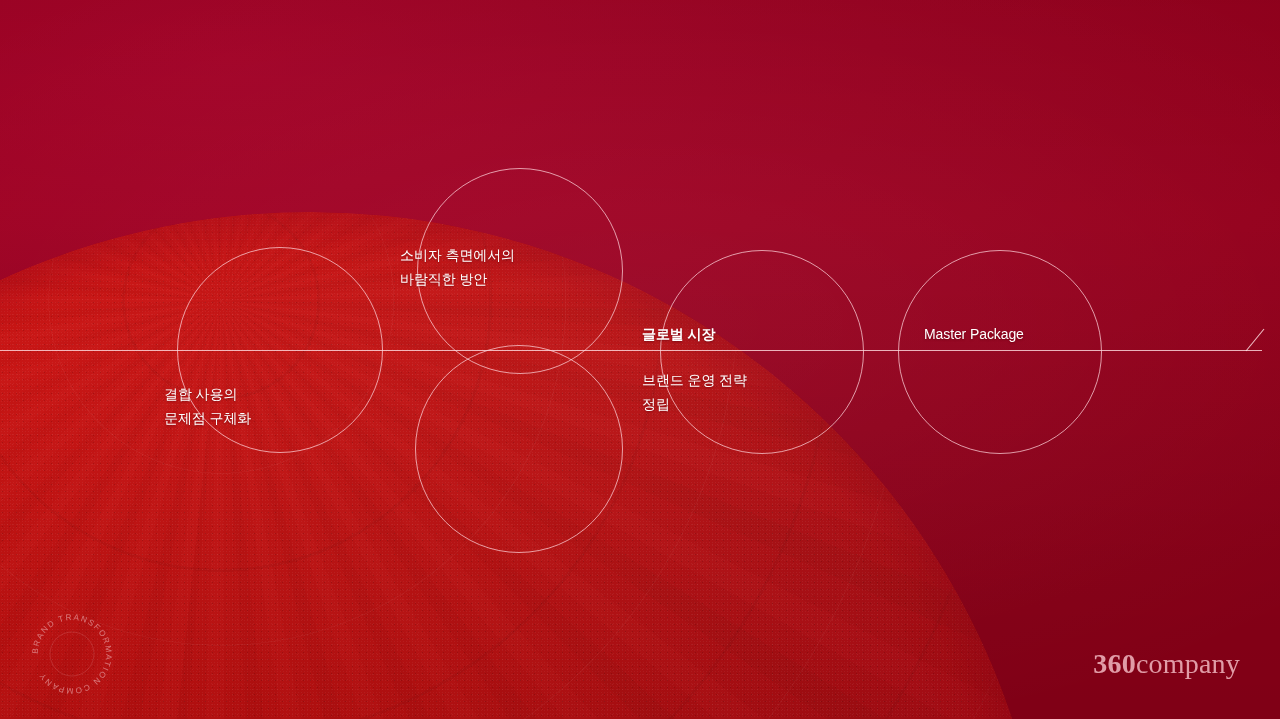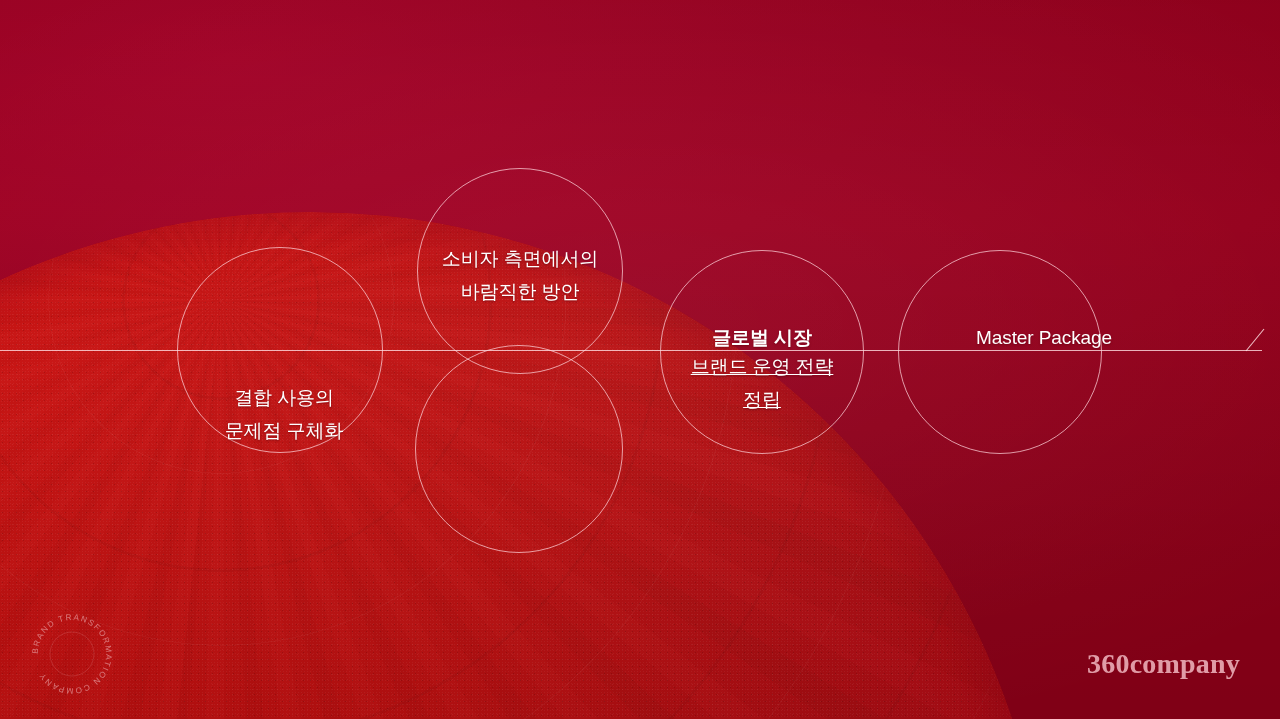--- a/index.html
+++ b/index.html
@@ -118,23 +118,22 @@
   .circle {
     position: absolute;
     border: 1px solid rgba(255, 214, 220, 0.72);
     border-radius: 50%;
     box-sizing: border-box;
   }
 
   
   .label {
     position: absolute;
-    text-align: center;
     color: #ffffff;
-    font-size: 19px;
+    font-size: 14px;
     line-height: 1.72;
     letter-spacing: -0.1px;
     text-shadow: 0 1px 2px rgba(90,0,12,0.55);
     white-space: pre-line;
     box-sizing: border-box;
   }
   .label.above { }
   .label.below { }
 
   
@@ -158,21 +157,21 @@
     position: absolute;
     right: 40px;
     top: 648px;
     font-family: "Liberation Serif", "DejaVu Serif", serif;
     font-size: 28px;
     color: #e9aab4;
     letter-spacing: 0.2px;
     opacity: 0.92;
   }
   .wordmark .num { font-weight: 700; }
-  .wordmark .nm  { font-weight: 700; }
+  .wordmark .nm  { font-weight: 400; }
 </style>
 </head>
 <body>
 
 <div id="slide">
 
   <div class="bg-base"></div>
 
   <div class="fan-wrap">
     <div class="fan-body"></div>
@@ -196,21 +195,21 @@
   <div class="circle" style="left:898px; top:250px; width:204px; height:204px;"></div>
 
   <div class="label below" style="left:164px; top:366px; width:240px;margin-top:16px;">결합 사용의
 문제점 구체화</div>
 
   <div class="label above" style="left:400px; top:243px; width:240px;">소비자 측면에서의
 바람직한 방안</div>
 
 
   <div class="label above" style="left:642px; top:322px; width:240px;font-weight:bold;">글로벌 시장</div>
-  <div class="label below" style="left:642px; top:351px; width:240px;text-decoration:underline;">브랜드 운영 전략
+  <div class="label below" style="left:642px; top:368px; width:240px;">브랜드 운영 전략
 정립</div>
 
   <div class="label above" style="left:924px; top:322px; width:240px;">Master Package</div>
 
   <svg class="stamp" viewBox="0 0 100 100">
     <defs>
       <path id="stampCircle" d="M50,50 m-34,0 a34,34 0 1,1 68,0 a34,34 0 1,1 -68,0"></path>
     </defs>
     <circle cx="50" cy="50" r="22" fill="none" stroke="rgba(246,201,206,0.35)" stroke-width="0.8"></circle>
     <text>

